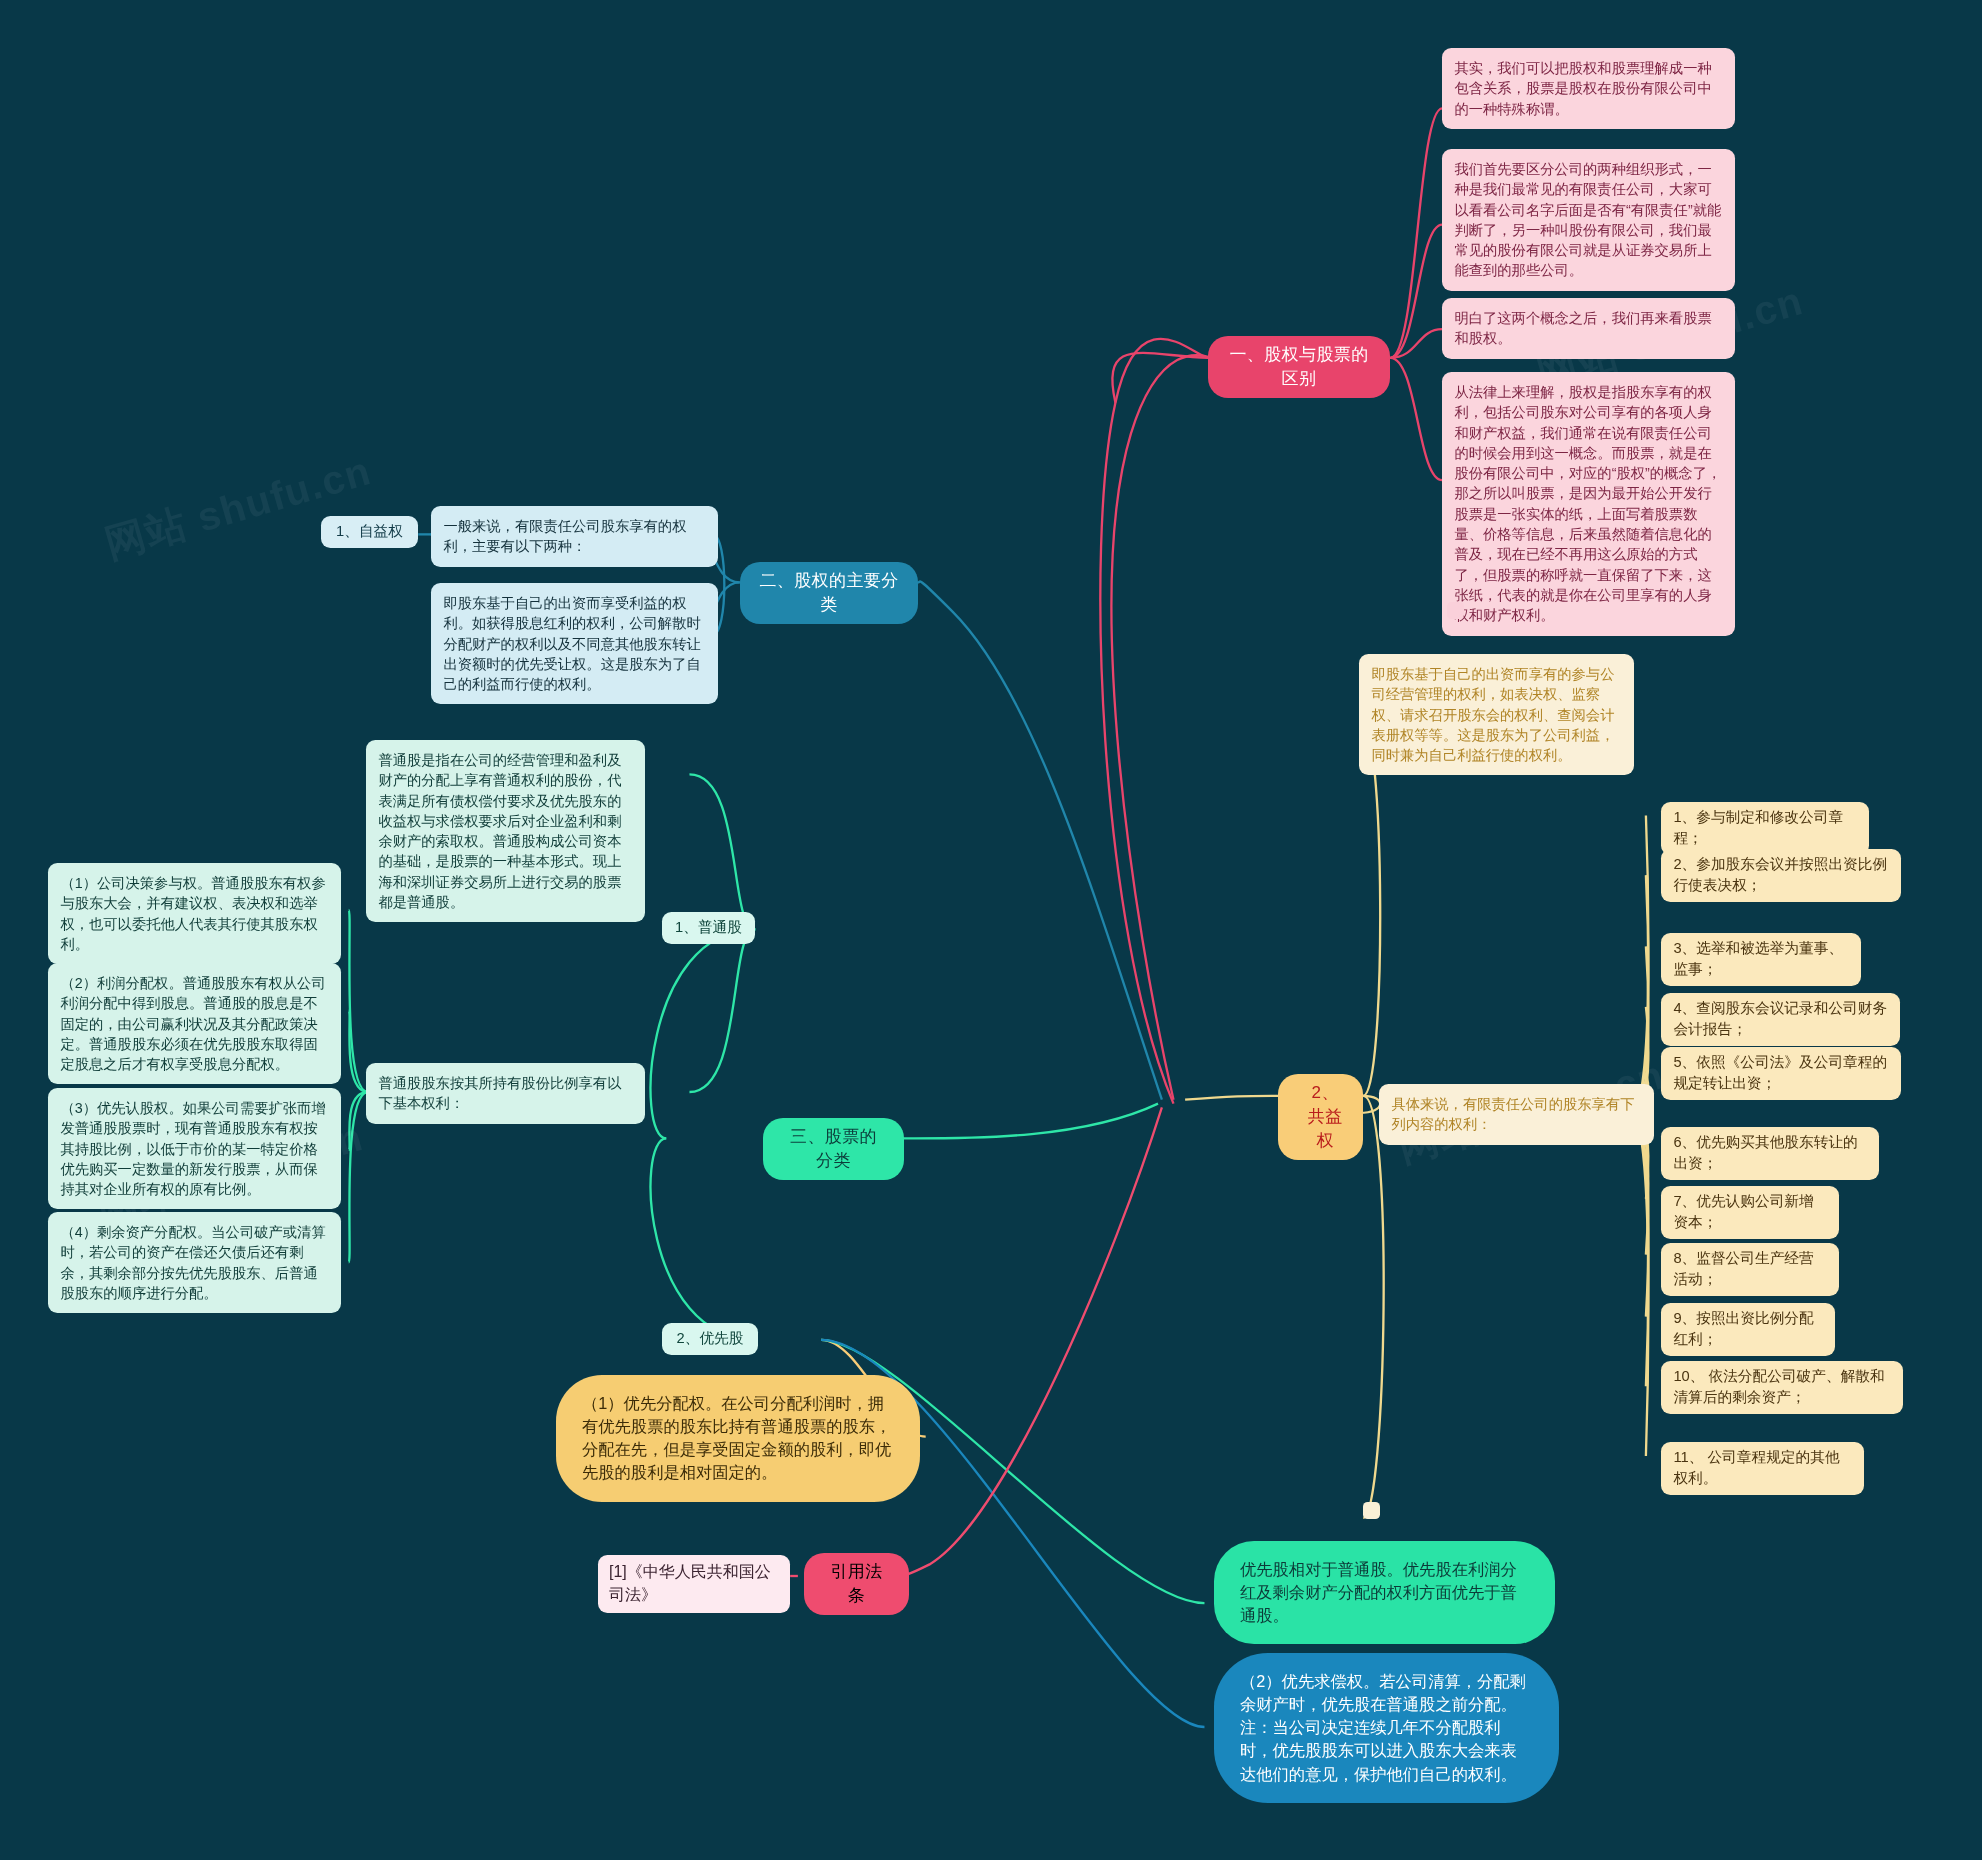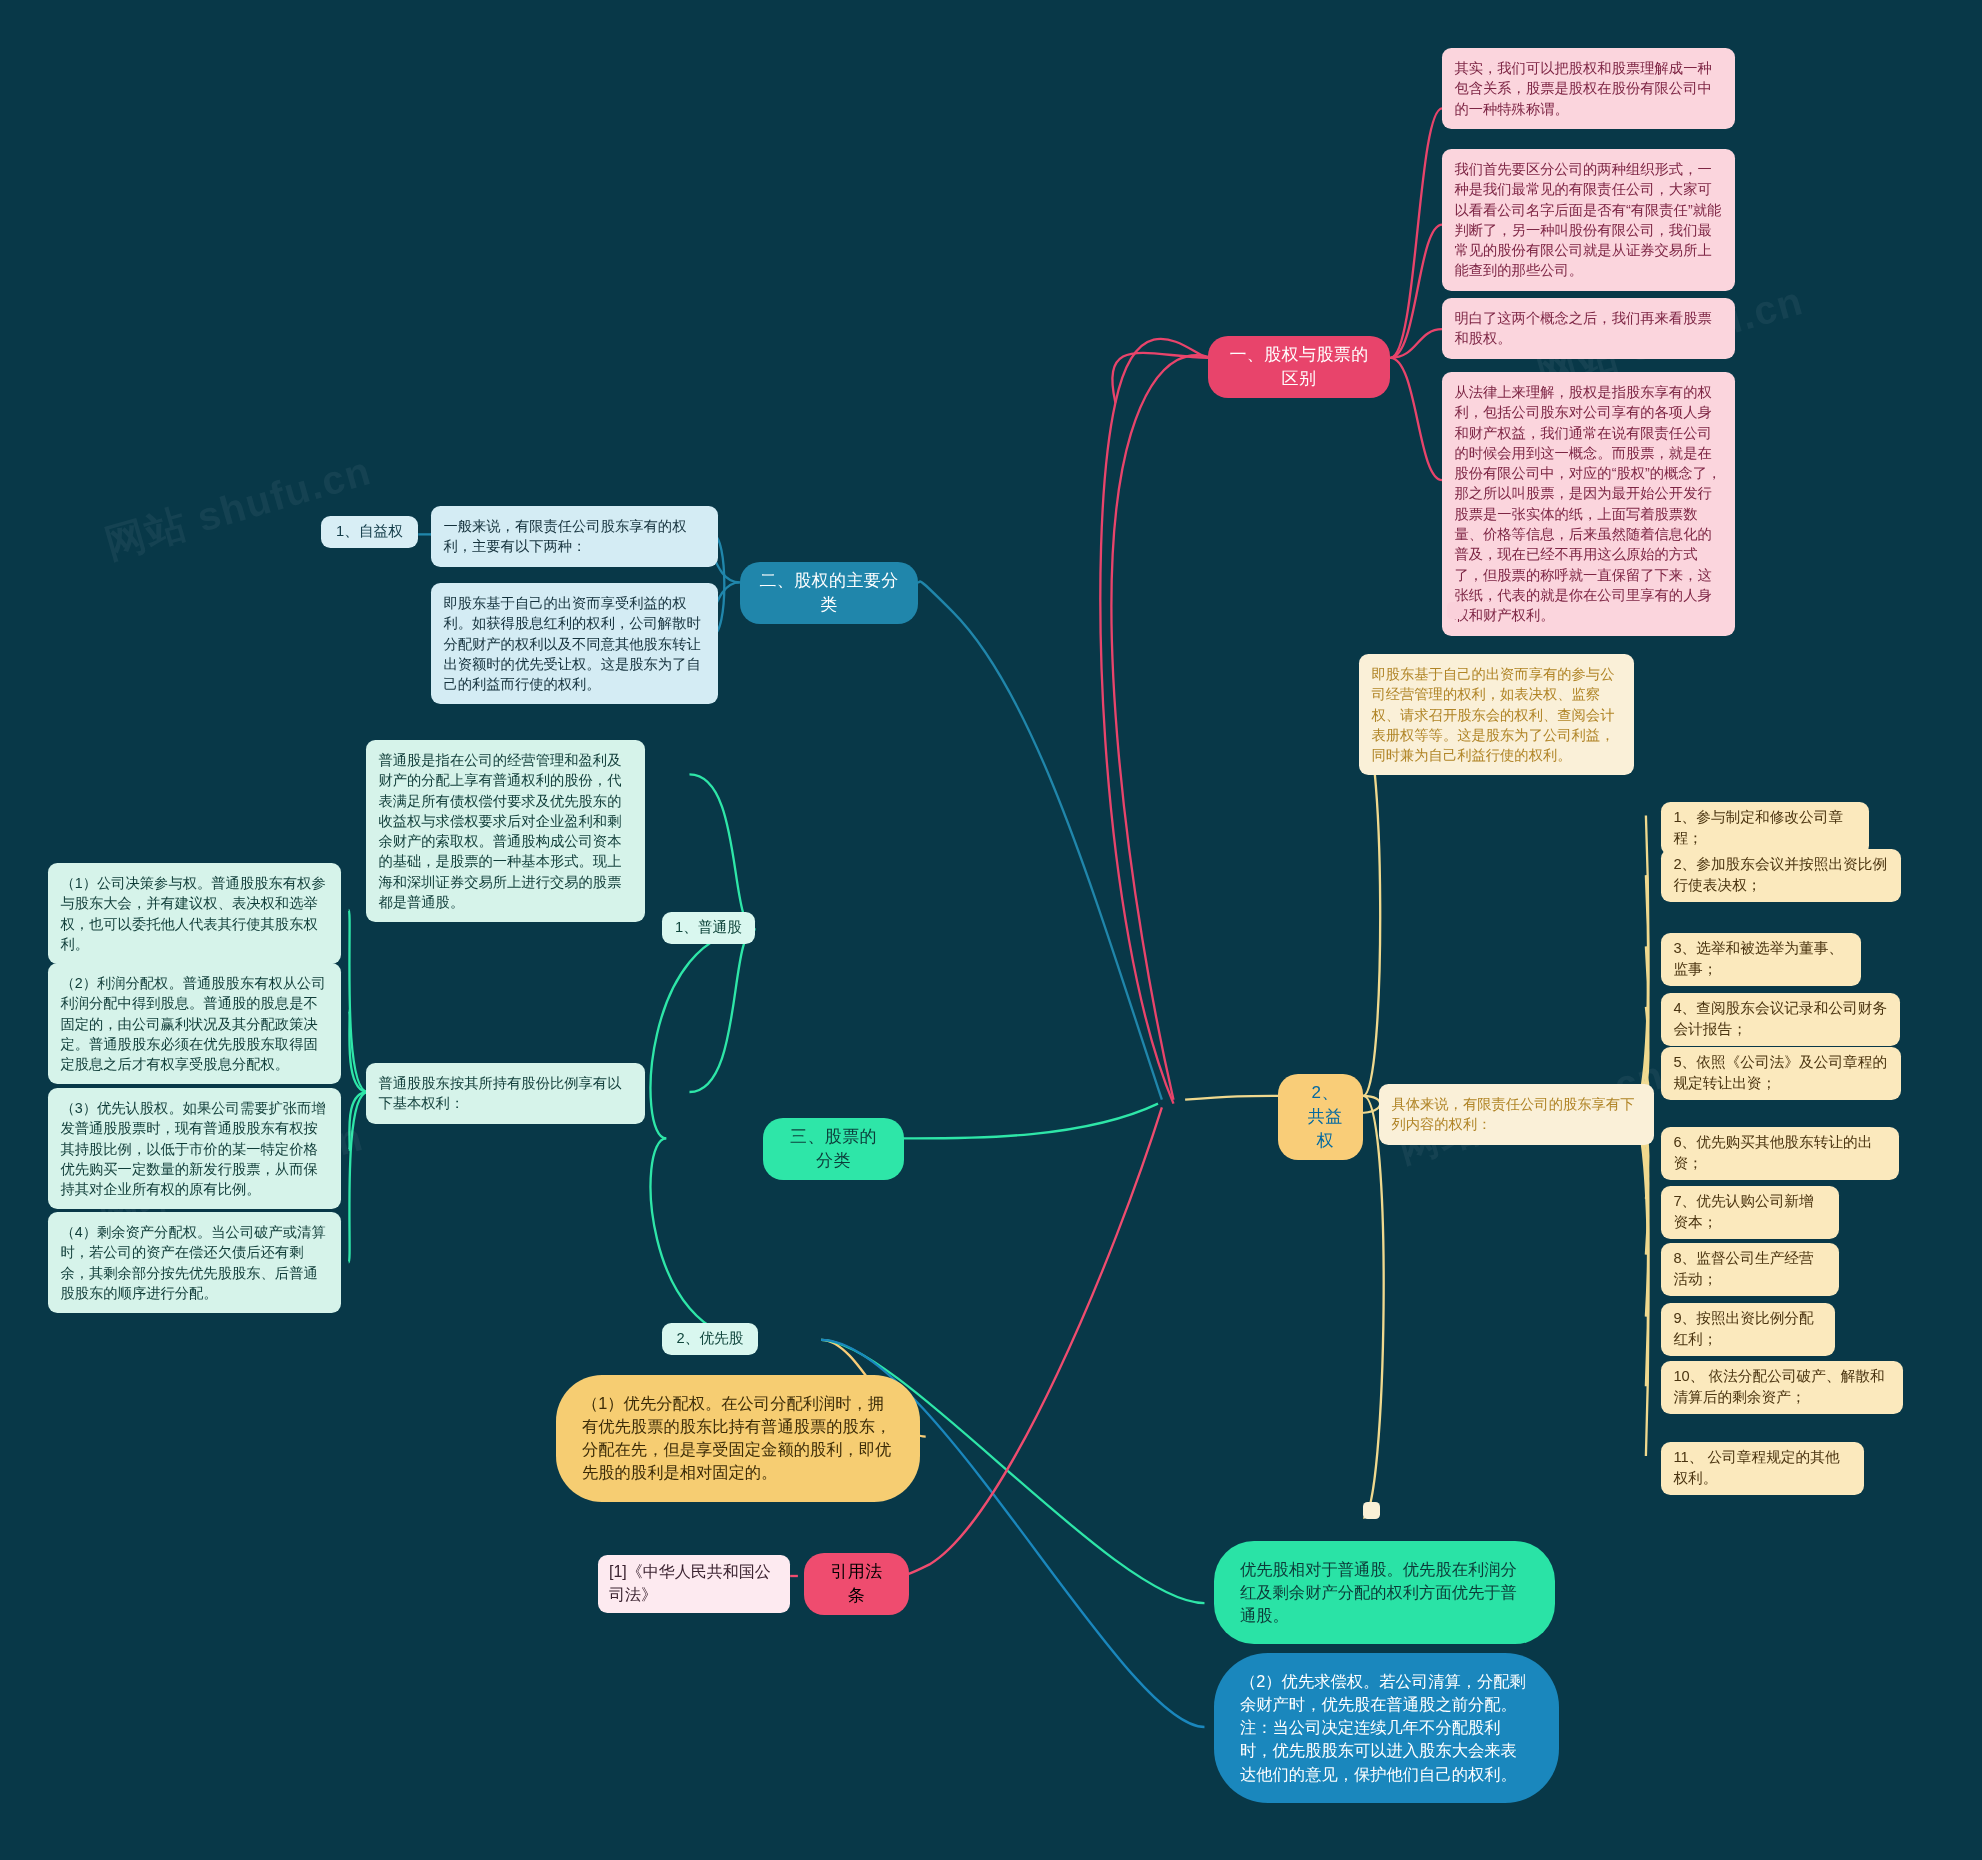--- a/index.html
+++ b/index.html
@@ -44,21 +44,21 @@
   .branch {
     border-radius: 20px;
     font-size: 17px;
     padding: 7px 18.6px;
     text-align: center;
     letter-spacing: 0.4px;
   }
   .branch.pink   { background:#e8446b; color:#ffffff; }
   .branch.steel  { background:#2086ab; color:#ffffff; }
   .branch.green  { background:#2ee6a8; color:#0c3d3a; }
-  .branch.amber  { background:#f9cd78; color:#0369a1;padding-left:28px; }
+  .branch.amber  { background:#f9cd78; color:#b91c1c;padding-left:28px; }
   .branch.rose   { background:#ef4c6f; color:#000000; }
 
   
   .sub {
     border-radius: 9.3px;
     font-size: 14.7px;
     padding: 5.4px 12.4px;
     text-align: center;
   }
   .sub.steel  { background:#d8eef5; color:#123b48; }
@@ -200,21 +200,21 @@
   <div class="node branch amber" style="left:1278px; top:1074px; width:85px;">2、共益权</div>
   <div class="node card creambox" style="left:1359px; top:654px; width:275px;">即股东基于自己的出资而享有的参与公司经营管理的权利，如表决权、监察权、请求召开股东会的权利、查阅会计表册权等等。这是股东为了公司利益，同时兼为自己利益行使的权利。</div>
   <div class="node card creambox" style="left:1359px; top:1084px; width:275px;margin-left:20px;">具体来说，有限责任公司的股东享有下列内容的权利：</div>
   <div class="dot creamdot" style="left:1363px; top:1502px;"></div>
 
   <div class="node sub amber" style="left:1661px; top:802px; width:208px; text-align:left;">1、参与制定和修改公司章程；</div>
   <div class="node sub amber" style="left:1661px; top:849px; width:240px; text-align:left;">2、参加股东会议并按照出资比例行使表决权；</div>
   <div class="node sub amber" style="left:1661px; top:933px; width:200px; text-align:left;">3、选举和被选举为董事、监事；</div>
   <div class="node sub amber" style="left:1661px; top:993px; width:239px; text-align:left;">4、查阅股东会议记录和公司财务会计报告；</div>
   <div class="node sub amber" style="left:1661px; top:1047px; width:240px; text-align:left;">5、依照《公司法》及公司章程的规定转让出资；</div>
-  <div class="node sub amber" style="left:1661px; top:1127px; width:238px; text-align:left;">6、优先购买其他股东转让的出资；</div>
+  <div class="node sub amber" style="left:1661px; top:1127px; width:218px; text-align:left;">6、优先购买其他股东转让的出资；</div>
   <div class="node sub amber" style="left:1661px; top:1186px; width:178px; text-align:left;">7、优先认购公司新增资本；</div>
   <div class="node sub amber" style="left:1661px; top:1243px; width:178px; text-align:left;">8、监督公司生产经营活动；</div>
   <div class="node sub amber" style="left:1661px; top:1303px; width:174px; text-align:left;">9、按照出资比例分配红利；</div>
   <div class="node sub amber" style="left:1661px; top:1361px; width:242px; text-align:left;">10、 依法分配公司破产、解散和清算后的剩余资产；</div>
   <div class="node sub amber" style="left:1661px; top:1442px; width:203px; text-align:left;">11、 公司章程规定的其他权利。</div>
 
   <div class="node branch green" style="left:763px; top:1118px; width:141px;">三、股票的分类</div>
 
   <div class="node sub green" style="left:662px; top:912px; width:93px;">1、普通股</div>
   <div class="node card greenbox" style="left:366px; top:710px; width:279px;margin-top:30px;">普通股是指在公司的经营管理和盈利及财产的分配上享有普通权利的股份，代表满足所有债权偿付要求及优先股东的收益权与求偿权要求后对企业盈利和剩余财产的索取权。普通股构成公司资本的基础，是股票的一种基本形式。现上海和深圳证券交易所上进行交易的股票都是普通股。</div>

